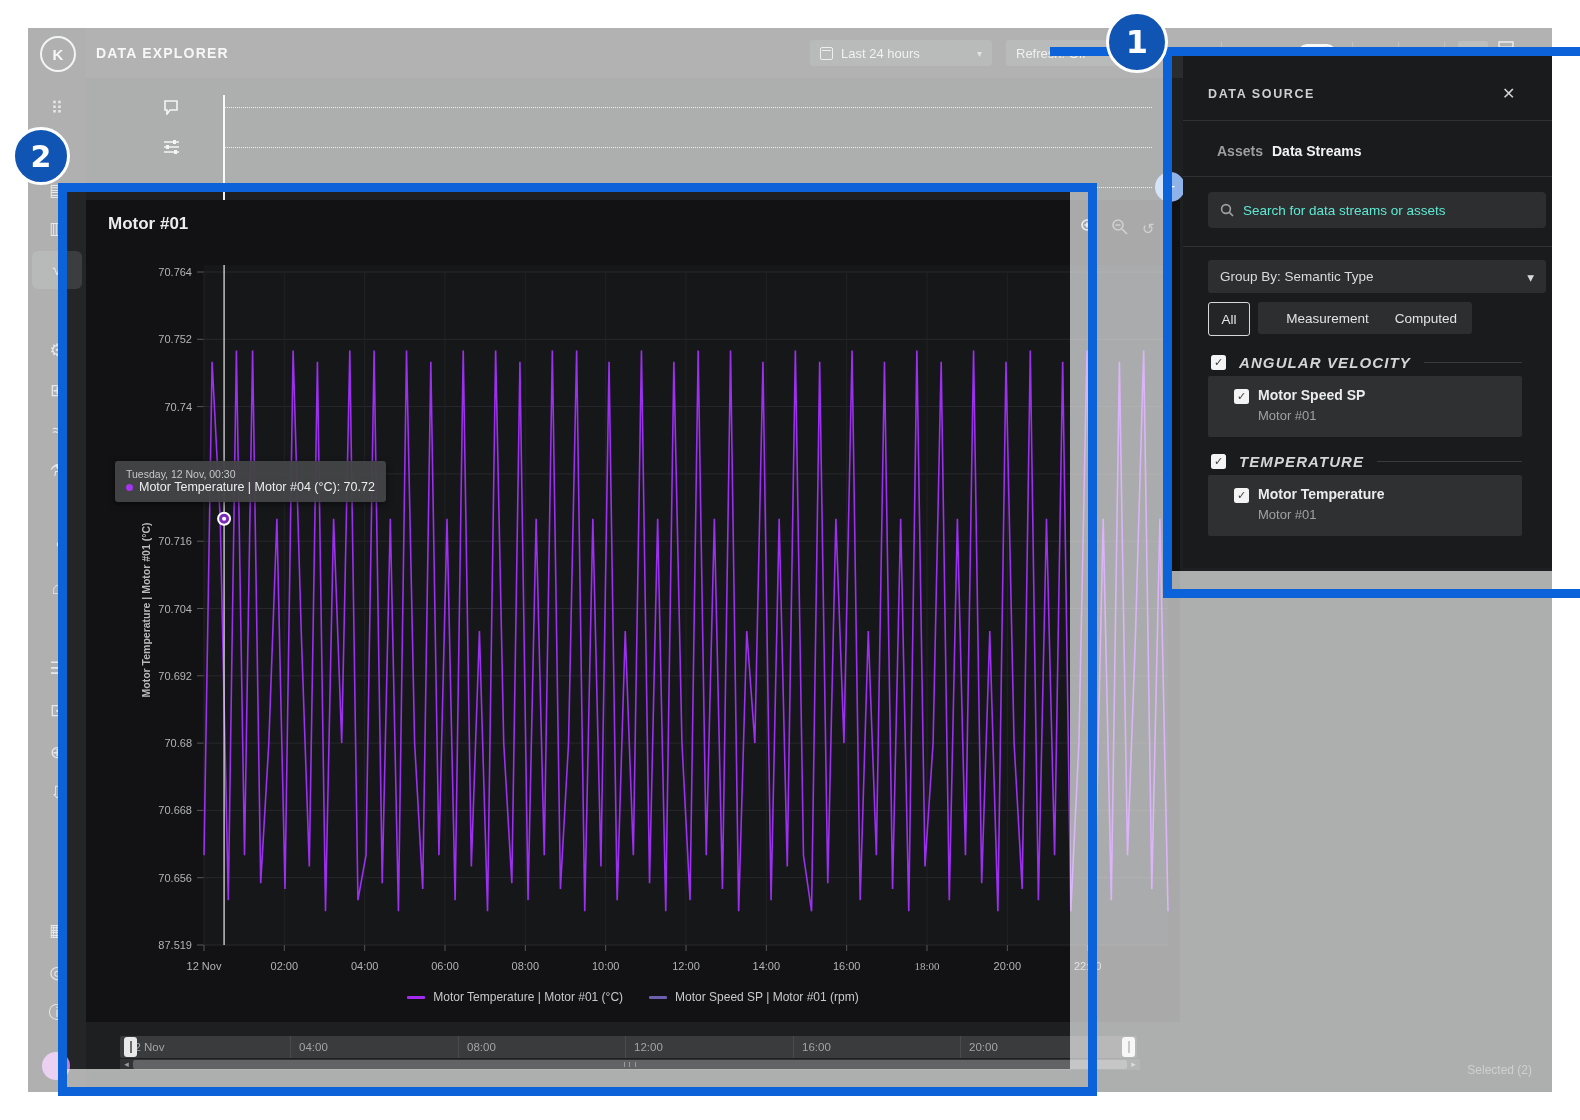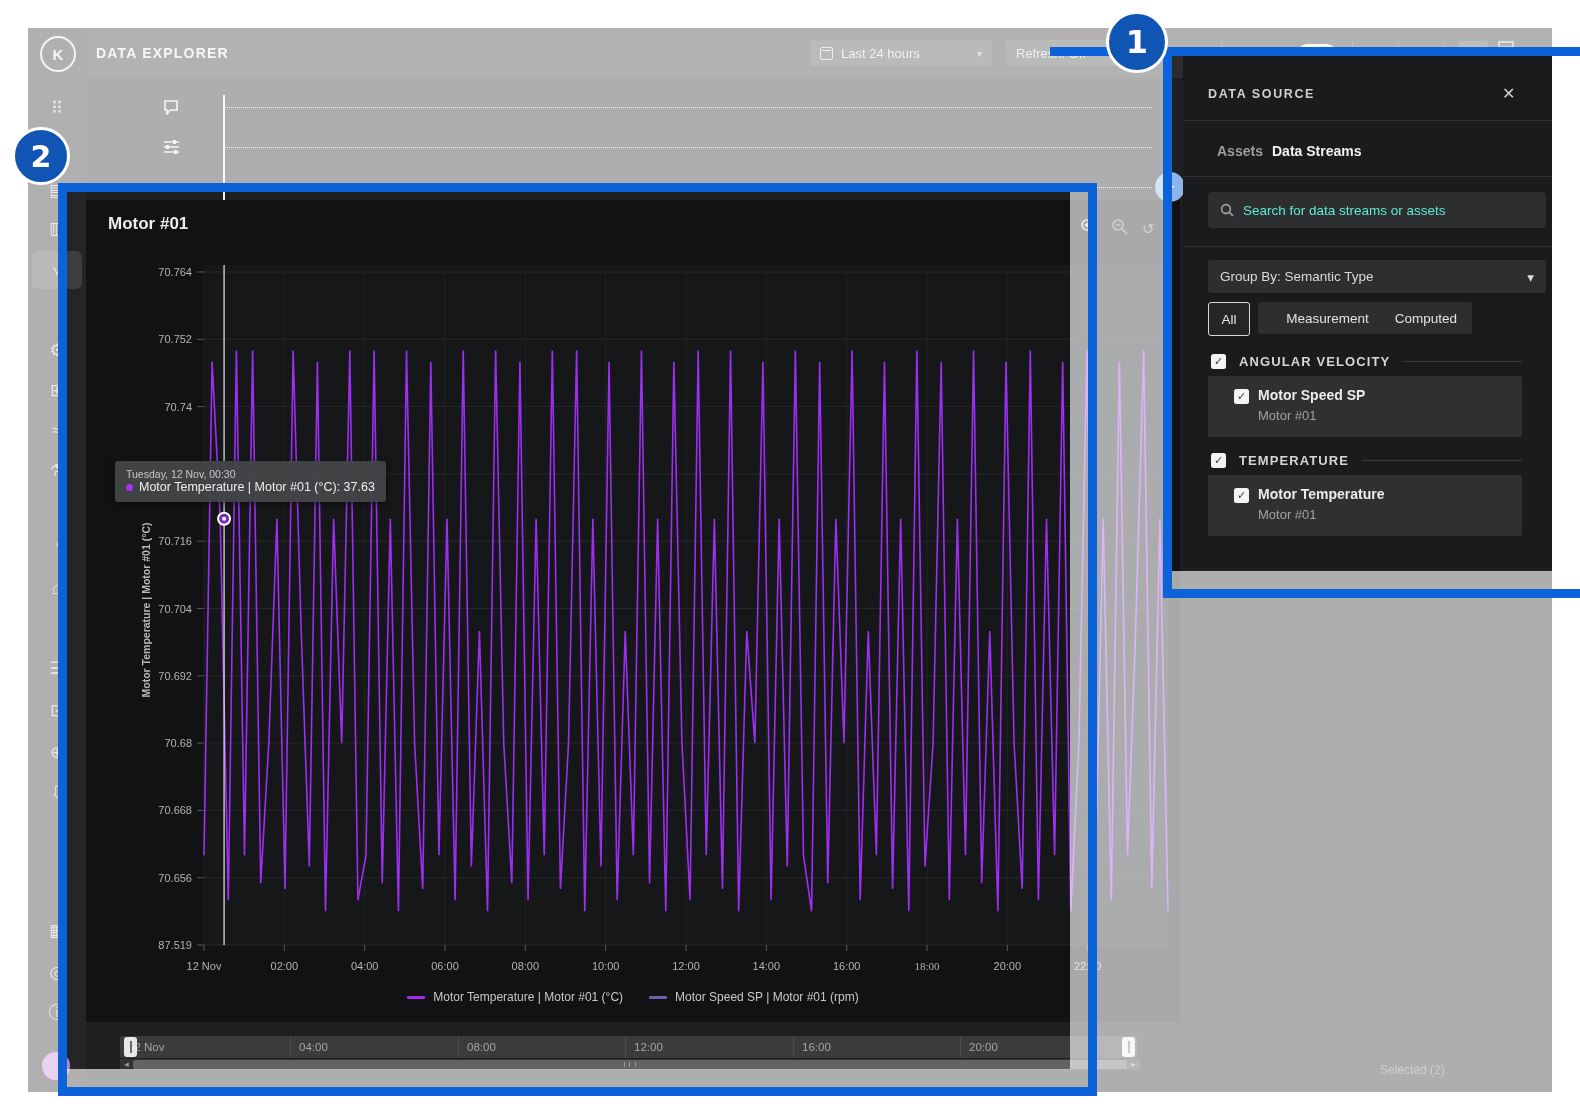--- a/index.html
+++ b/index.html
@@ -83,27 +83,27 @@
   #search-ph{font-size:13.5px;color:#5eead4;}
   #groupby{left:1208px;top:260px;width:314px;height:33px;background:#2d2e30;border-radius:3px;
            display:flex;align-items:center;justify-content:space-between;padding:0 12px;}
   #groupby span{font-size:13.5px;color:#dadadc;}
   .f-btn{position:absolute;top:302px;height:32px;background:#2d2e30;border-radius:3px;color:#e3e3e5;
          font-size:13.5px;display:flex;align-items:center;justify-content:center;}
   .f-btn.active{background:#242527;border:1px solid #d8d8da;}
   .cbx{width:15px;height:15px;background:#f4f4f5;border-radius:2.5px;color:#3c3d3f;font-size:11px;font-weight:bold;
        display:inline-flex;align-items:center;justify-content:center;flex:none;}
   .grp-hdr{position:absolute;left:1211px;width:311px;display:flex;align-items:center;gap:13px;}
-  .grp-name{font-size:13px;font-weight:bold;letter-spacing:1.1px;color:#d4d5d7;white-space:nowrap;}
+  .grp-name{font-size:15px;font-weight:bold;letter-spacing:1.1px;color:#d4d5d7;white-space:nowrap;font-style:italic;}
   .grp-line{flex:1;height:1px;background:#3a3b3d;}
   .stream-card{position:absolute;left:1208px;width:314px;height:61px;background:#2f3032;border-radius:2px;}
   .stream-card .cbx{position:absolute;left:26px;top:13px;}
   .sc-title{position:absolute;left:50px;top:11px;font-size:14px;font-weight:bold;color:#ececee;}
   .sc-sub{position:absolute;left:50px;top:32px;font-size:13px;color:#a0a1a3;}
-  #selected-note{left:1380px;top:1063px;width:152px;font-size:12px;color:#7d7e80;}
+  #selected-note{left:1380px;top:1063px;width:152px;text-align:right;font-size:12px;color:#7d7e80;}
 
   
   #plus-bubble{left:1155px;top:172px;width:30px;height:30px;border-radius:50%;background:#8fb3e8;
                color:#fff;font-size:18px;display:flex;align-items:center;justify-content:center;}
 
   
   #dim{left:0;top:0;z-index:10;pointer-events:none;}
   .region{position:absolute;border:9px solid #0c62d9;z-index:11;}
   #r1-topext{left:1050px;top:47px;width:120px;height:9px;background:#0c62d9;z-index:11;}
   .badge{position:absolute;border-radius:50%;background:#1155b4;border:3px solid #ffffff;color:#fff;
@@ -304,21 +304,21 @@
     <span class="lg-dash" style="background:#6e5fae"></span>
     <span>Motor Speed SP | Motor #01 (rpm)</span>
   </div>
 </div>
 
 
 <div id="tooltip" class="abs">
   <div id="tt-l1">Tuesday, 12 Nov, 00:30</div>
   <div id="tt-l2">
       <span class="tt-dot"></span>
-    <span>Motor Temperature | Motor #01 (°C): 37.63</span>
+    <span>Motor Temperature | Motor #04 (°C): 70.72</span>
     </div>
 </div>
 
 
 <div id="range-bar" class="abs">
   <div class="rb-cell" style="width:170px;border-left:none;">
       <span>12 Nov</span>
     </div>
   <div class="rb-cell" style="width:167px;">
       <span>04:00</span>

